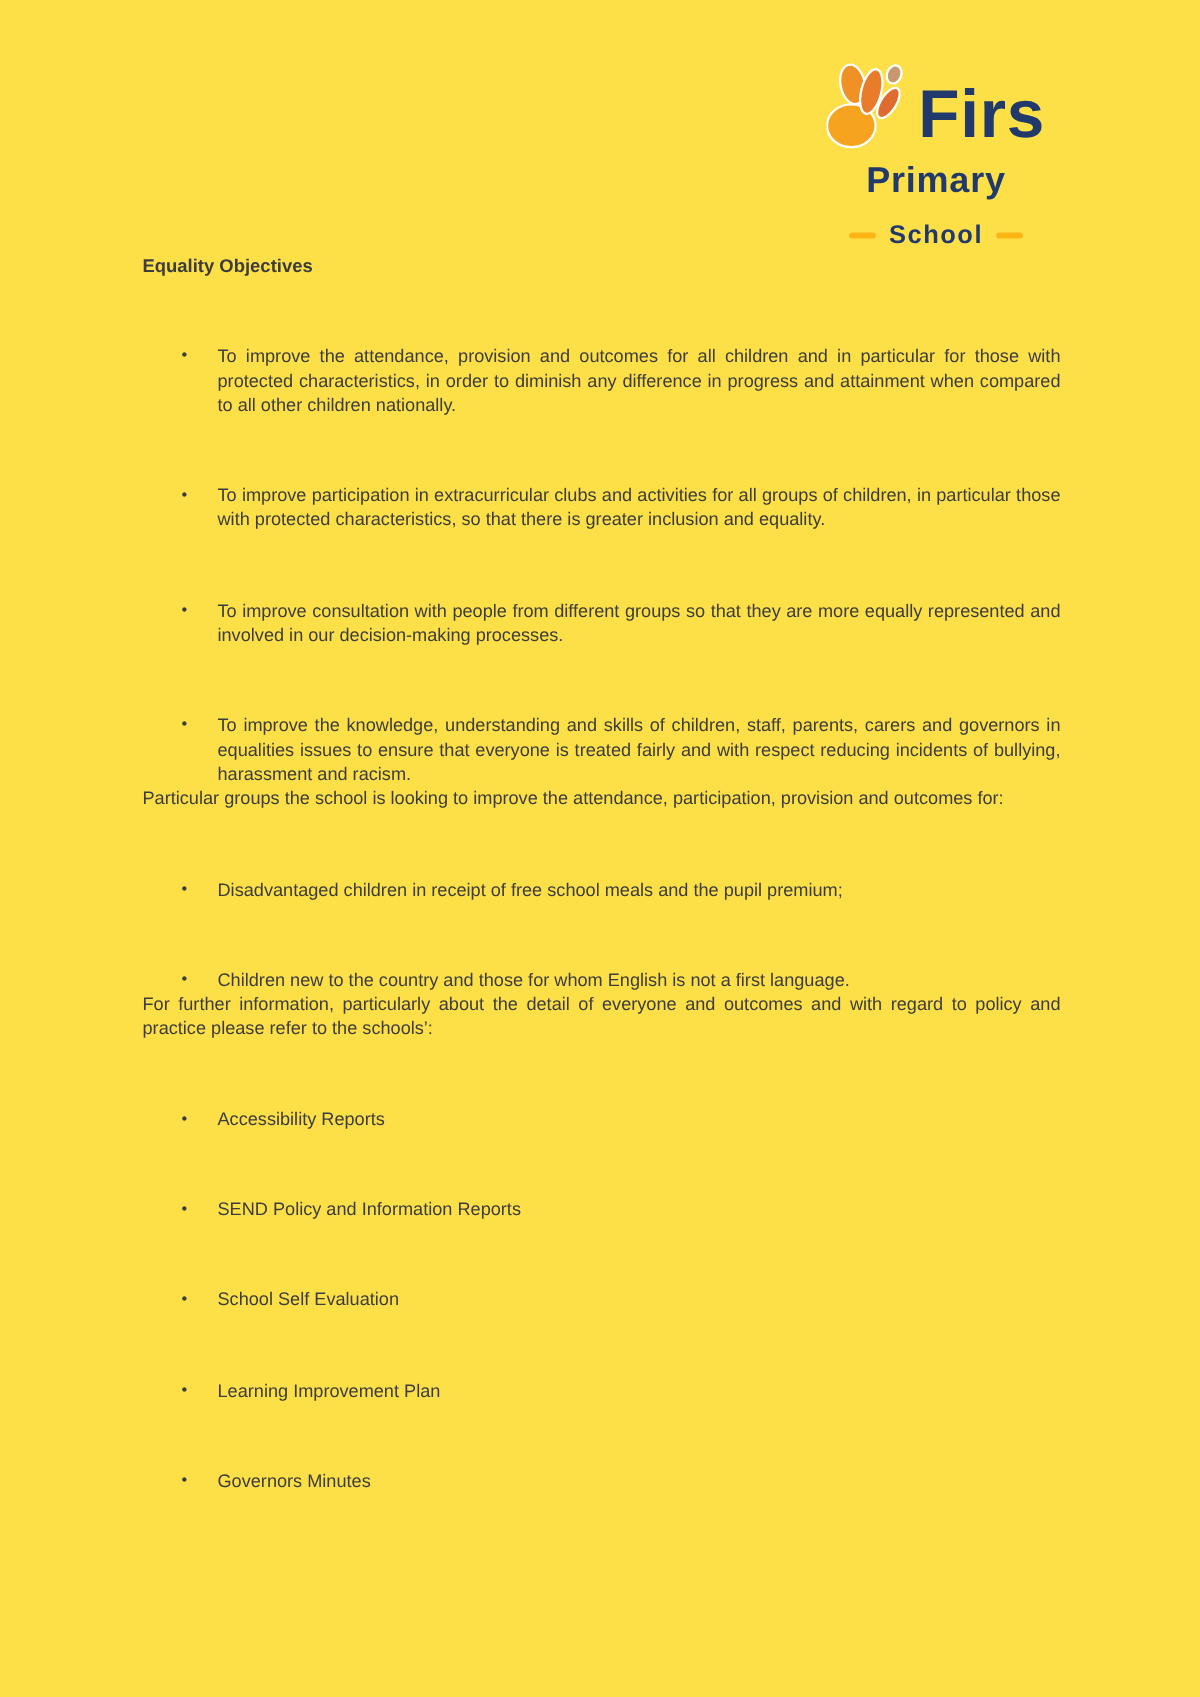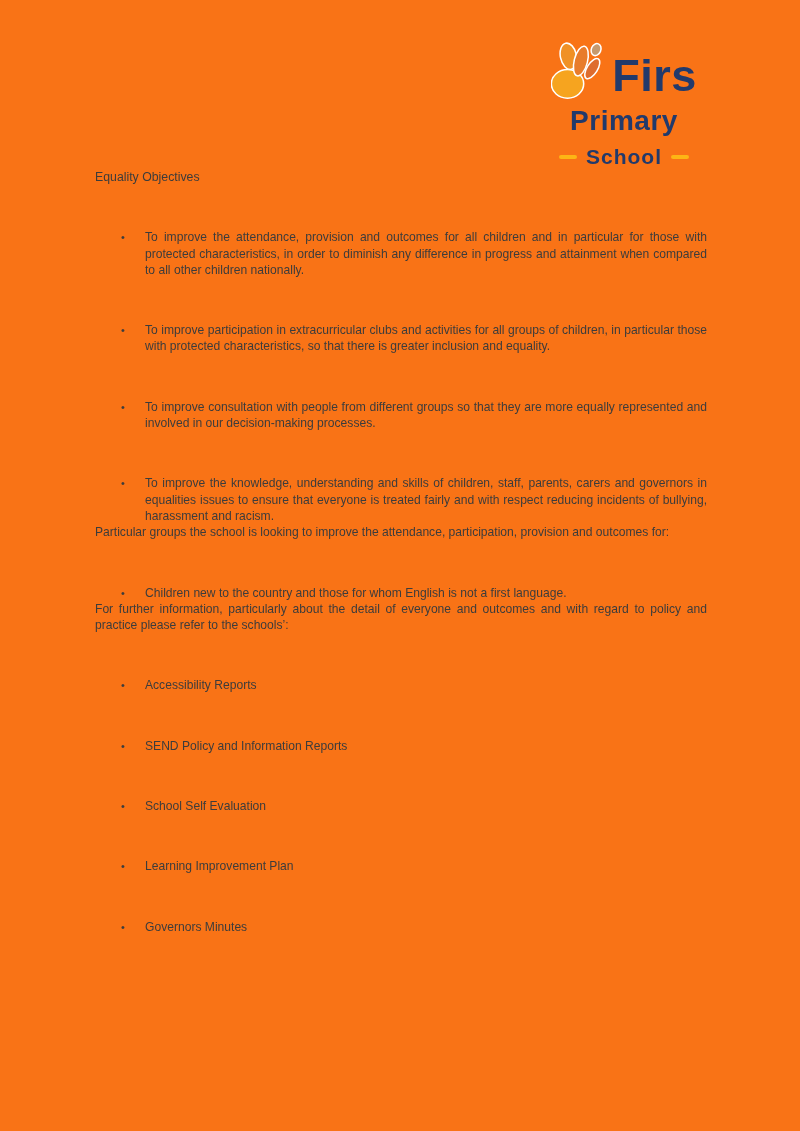--- a/index.html
+++ b/index.html
@@ -9,52 +9,52 @@
   }
   *{box-sizing:border-box;margin:0;padding:0;}
   html,body{background:#ffffff;}
   body{
     width:800px;height:1131px;
     position:relative;
     font-family:"Liberation Sans", sans-serif;
     color:var(--ink);
     overflow:hidden;
   }
-  .page{position:absolute;inset:0;background:#f97316;}
+  .page{position:absolute;inset:0;background:#fde047;}
 
   
   .logo{
     position:absolute;top:42px;left:546px;width:156px;
     display:flex;flex-direction:column;align-items:center;
     user-select:none;
   }
   .logo-row1{display:flex;align-items:flex-end;}
   .logo-icon{width:54px;height:59px;display:block;margin-right:7px;}
   .logo-firs{
     font-size:45px;line-height:50px;font-weight:700;
     color:var(--navy);letter-spacing:0.5px;
   }
   .logo-primary{
-    font-size:28px;line-height:38px;font-weight:700;
+    font-size:24px;line-height:38px;font-weight:700;
     color:var(--navy);letter-spacing:0.5px;margin-top:1px;
   }
   .logo-school-row{display:flex;align-items:center;margin-top:6px;}
   .logo-dash{width:18px;height:4px;border-radius:2px;background:var(--gold);}
   .logo-school{
-    font-size:21px;line-height:22px;font-weight:700;
+    font-size:17px;line-height:22px;font-weight:700;
     color:var(--navy);letter-spacing:1px;margin:0 9px;
   }
 
   
   .doc{
     position:absolute;left:95px;top:169px;width:612px;
     font-size:12.1px;line-height:16.3px;color:var(--ink);
   }
   .doc-heading{
-    font-size:12.3px;font-weight:400;line-height:16.3px;
+    font-size:12.3px;font-weight:700;line-height:16.3px;
     margin-bottom:3px;
   }
   ul.bullets{list-style:none;}
   ul.bullets li{
     position:relative;
     padding-left:50px;
     margin-top:44px;
   }
   ul.bullets.justified li{text-align:justify;}
   ul.bullets li::before{
@@ -94,20 +94,21 @@
     <ul class="bullets justified">
         <li>To improve the attendance, provision and outcomes for all children and in particular for those with protected characteristics, in order to diminish any difference in progress and attainment when compared to all other children nationally.</li>
         <li>To improve participation in extracurricular clubs and activities for all groups of children, in particular those with protected characteristics, so that there is greater inclusion and equality.</li>
         <li>To improve consultation with people from different groups so that they are more equally represented and involved in our decision-making processes.</li>
         <li>To improve the knowledge, understanding and skills of children, staff, parents, carers and governors in equalities issues to ensure that everyone is treated fairly and with respect reducing incidents of bullying, harassment and racism.</li>
       </ul>
 
     <p class="flush">Particular groups the school is looking to improve the attendance, participation, provision and outcomes for:</p>
 
     <ul class="bullets">
+        <li>Disadvantaged children in receipt of free school meals and the pupil premium;</li>
         <li>Children new to the country and those for whom English is not a first language.</li>
       </ul>
 
     <p class="flush">For further information, particularly about the detail of everyone and outcomes and with regard to policy and practice please refer to the schools’:</p>
 
     <ul class="bullets">
         <li>Accessibility Reports</li>
         <li>SEND Policy and Information Reports</li>
         <li>School Self Evaluation</li>
         <li>Learning Improvement Plan</li>

